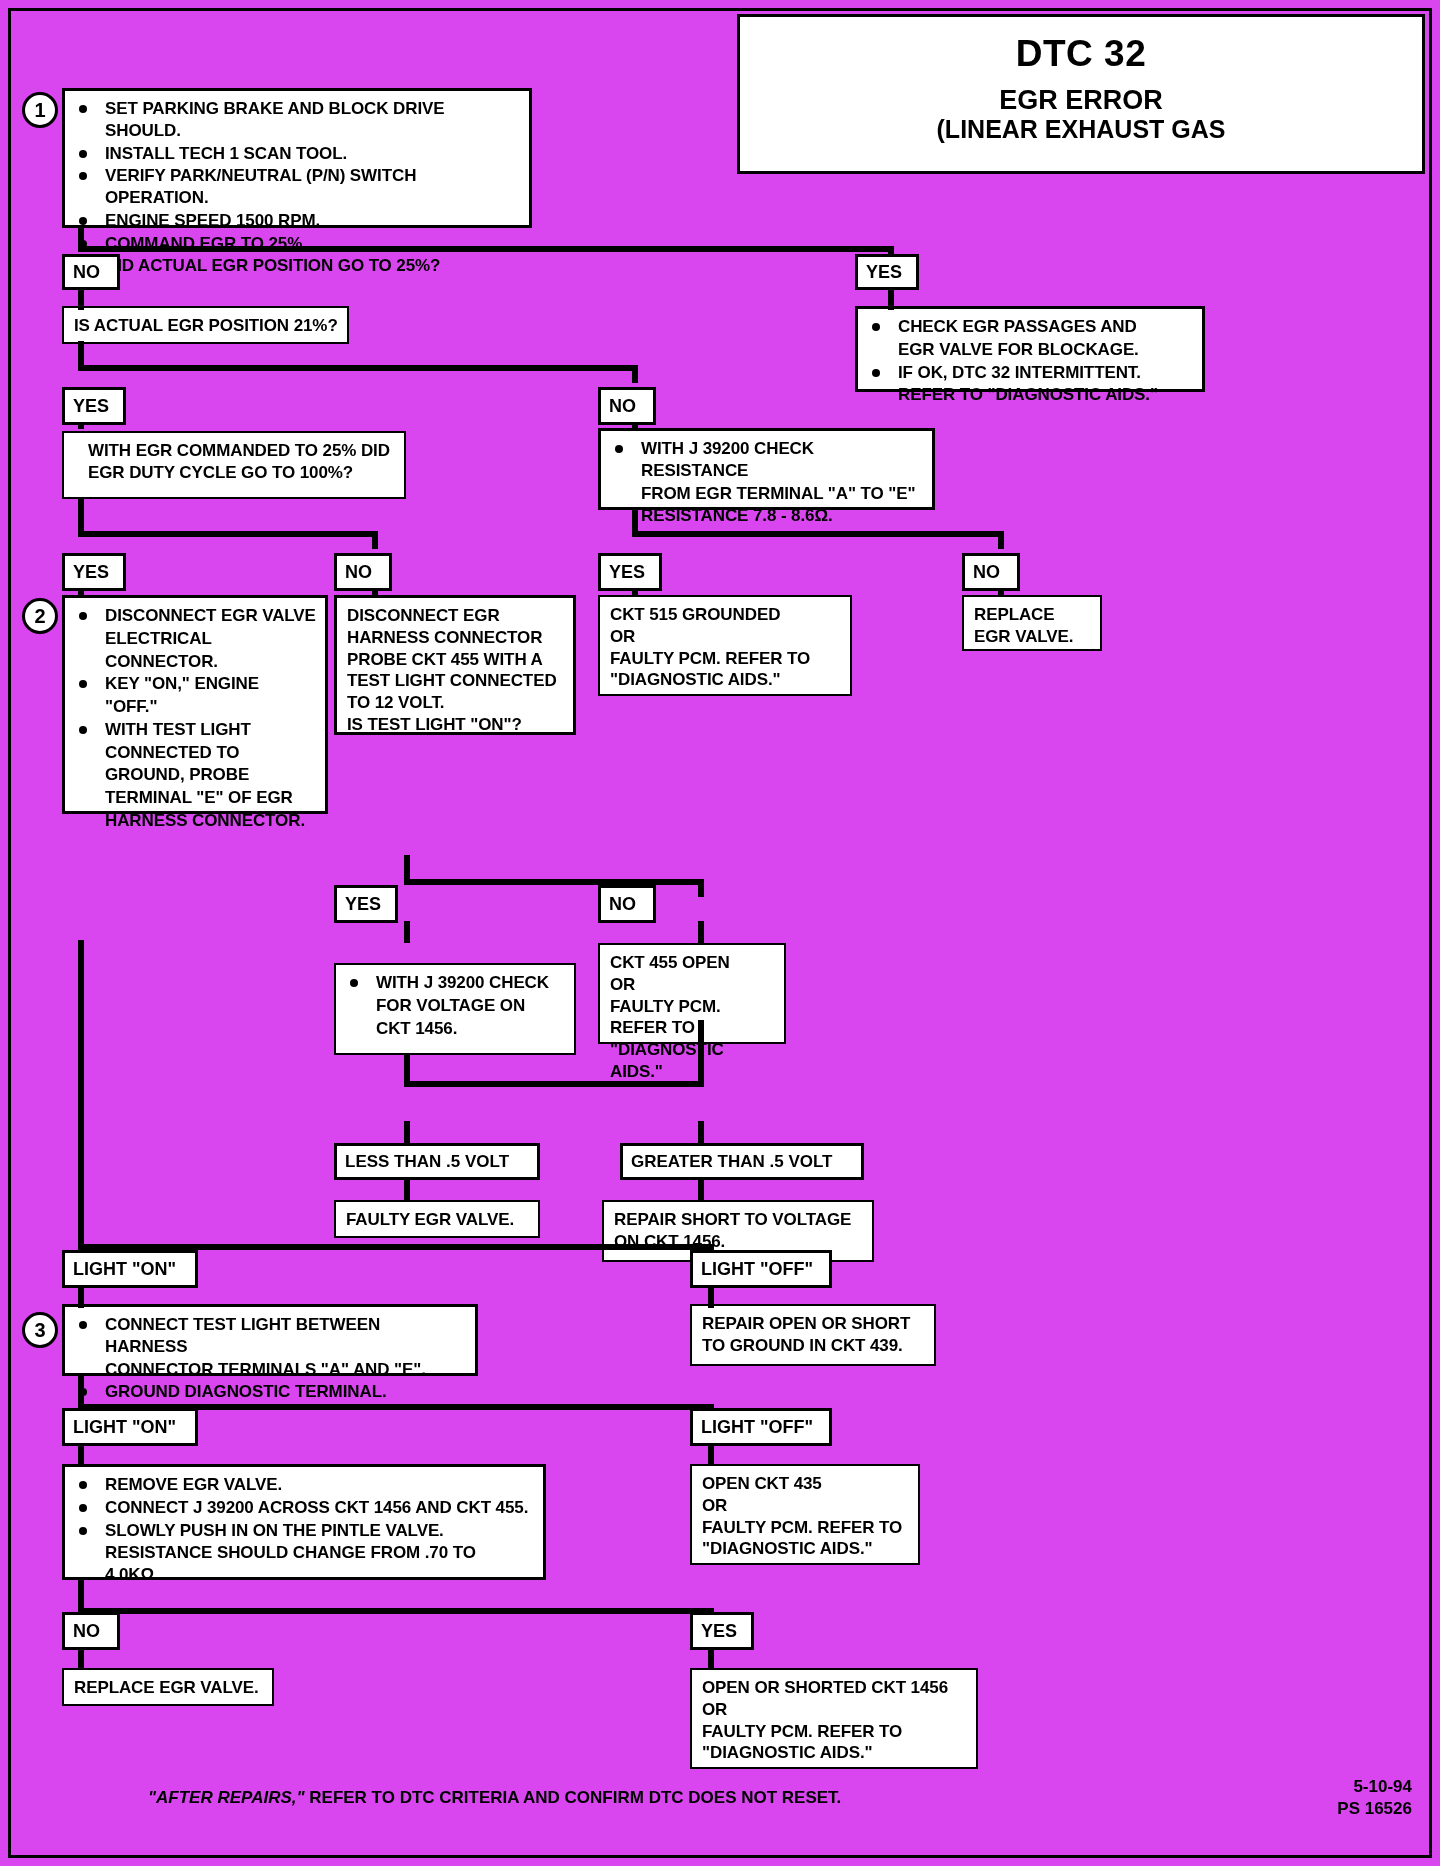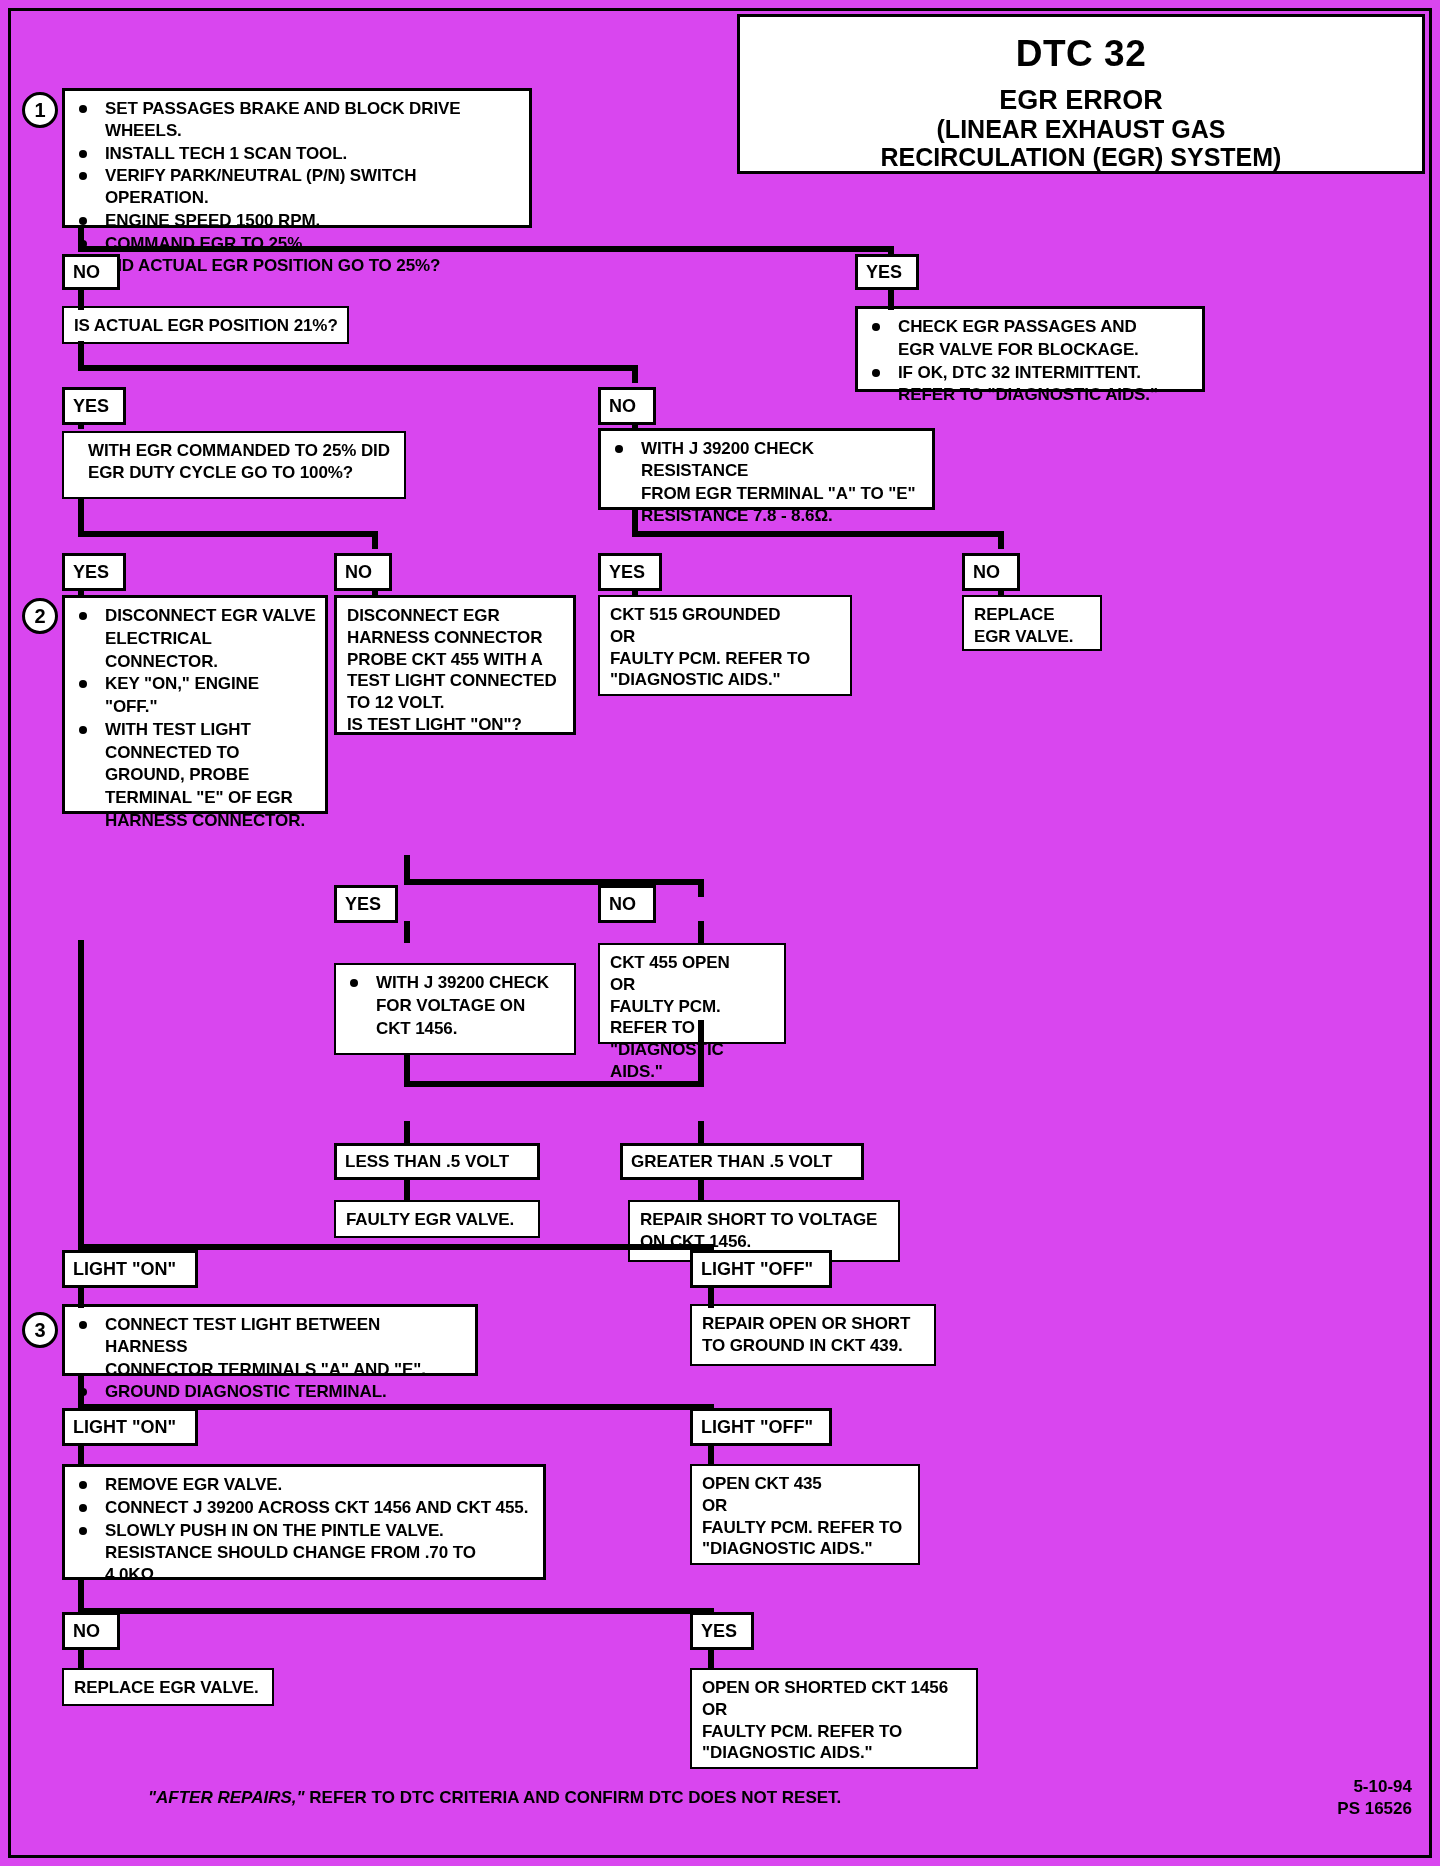--- a/index.html
+++ b/index.html
@@ -155,21 +155,20 @@
 <body>
 
 <div id="page">
 
   <div class="page-border"></div>
 
   <div class="title-block">
     <div class="title-main">DTC 32</div>
     <div class="title-sub1">EGR ERROR</div>
     <div class="title-sub2">(LINEAR EXHAUST GAS</div>
-    <div class="title-sub2">RECIRCULATION (EGR) SYSTEM)</div>
   </div>
 
   <div class="ln" style="left:78px; top:228px; width:6px; height:24px;"></div>
   <div class="ln" style="left:78px; top:246px; width:816px; height:6px;"></div>
   <div class="ln" style="left:888px; top:246px; width:6px; height:18px;"></div>
 
   <div class="ln" style="left:78px; top:288px; width:6px; height:22px;"></div>
 
   <div class="ln" style="left:888px; top:288px; width:6px; height:22px;"></div>
 
@@ -221,21 +220,21 @@
   <div class="ln" style="left:78px; top:1648px; width:6px; height:22px;"></div>
   <div class="ln" style="left:708px; top:1648px; width:6px; height:22px;"></div>
 
   <div class="ln" style="left:404px; top:1180px; width:6px; height:22px;"></div>
 
   <div class="ln" style="left:698px; top:1180px; width:6px; height:22px;"></div>
 
   <div class="step-circle" style="left:22px; top:92px;">1</div>
   <div class="box" style="left:62px; top:88px; width:470px; height:140px;">
     <ul class="bl">
-      <li>SET PASSAGES BRAKE AND BLOCK DRIVE WHEELS.</li>
+      <li>SET PARKING BRAKE AND BLOCK DRIVE SHOULD.</li>
       <li>INSTALL TECH 1 SCAN TOOL.</li>
       <li>VERIFY PARK/NEUTRAL (P/N) SWITCH OPERATION.</li>
       <li>ENGINE SPEED 1500 RPM.</li>
       <li>COMMAND EGR TO 25%.</li>
       <li class="nobullet">DID ACTUAL EGR POSITION GO TO 25%?</li>
     </ul>
   </div>
 
   <div class="tag" style="left:62px; top:254px; width:58px; height:36px;">NO</div>
 
@@ -332,21 +331,21 @@
   </div>
 
   <div class="tag" style="left:334px; top:1143px; width:206px; height:37px; font-size:17px;">LESS THAN .5 VOLT</div>
 
   <div class="tag" style="left:620px; top:1143px; width:244px; height:37px; font-size:17px;">GREATER THAN .5 VOLT</div>
 
   <div class="box thin" style="left:334px; top:1200px; width:206px; height:38px;">
     <div class="plain-line">FAULTY EGR VALVE.</div>
   </div>
 
-  <div class="box thin" style="left:628px; top:1200px; width:272px; height:62px;">
+  <div class="box thin" style="left:602px; top:1200px; width:272px; height:62px;">
     <div class="plain-line">REPAIR SHORT TO VOLTAGE</div>
     <div class="plain-line">ON CKT 1456.</div>
   </div>
 
   <div class="tag" style="left:62px; top:1250px; width:136px; height:38px;">LIGHT "ON"</div>
   <div class="tag" style="left:690px; top:1250px; width:142px; height:38px;">LIGHT "OFF"</div>
 
   <div class="step-circle" style="left:22px; top:1312px;">3</div>
   <div class="box" style="left:62px; top:1304px; width:416px; height:72px;">
     <ul class="bl">

